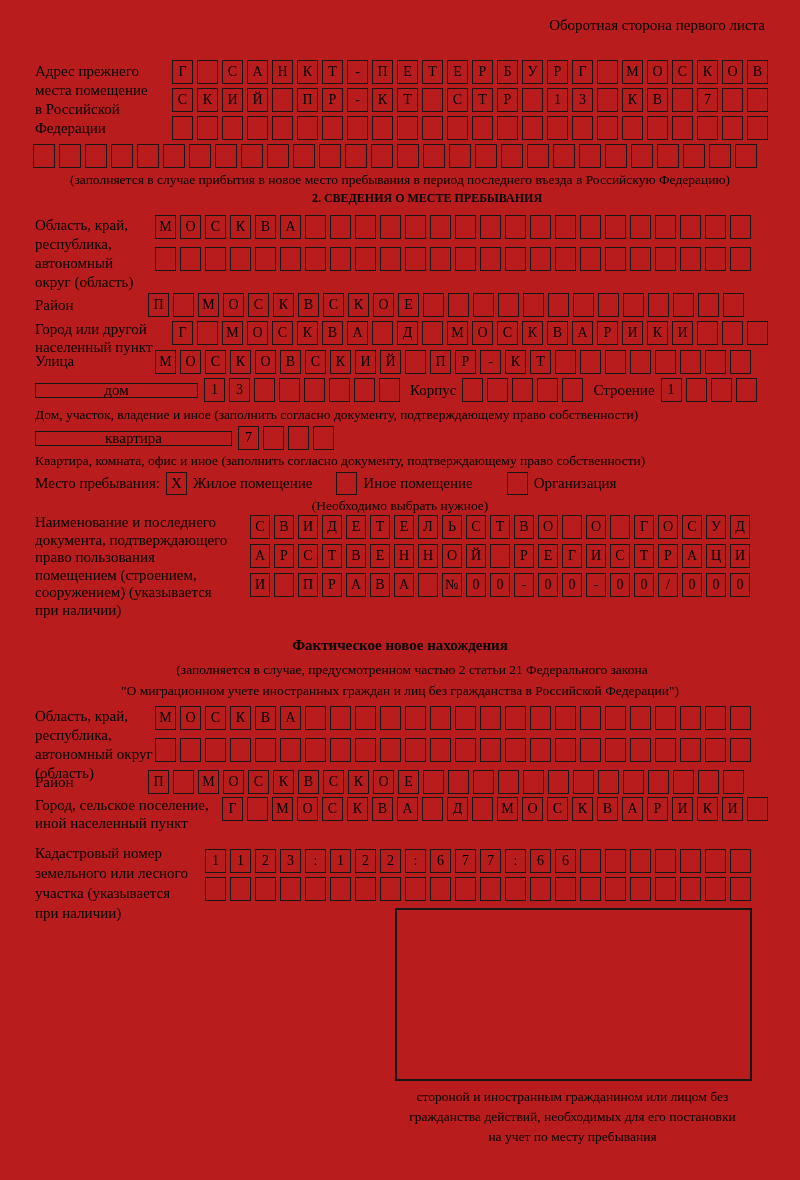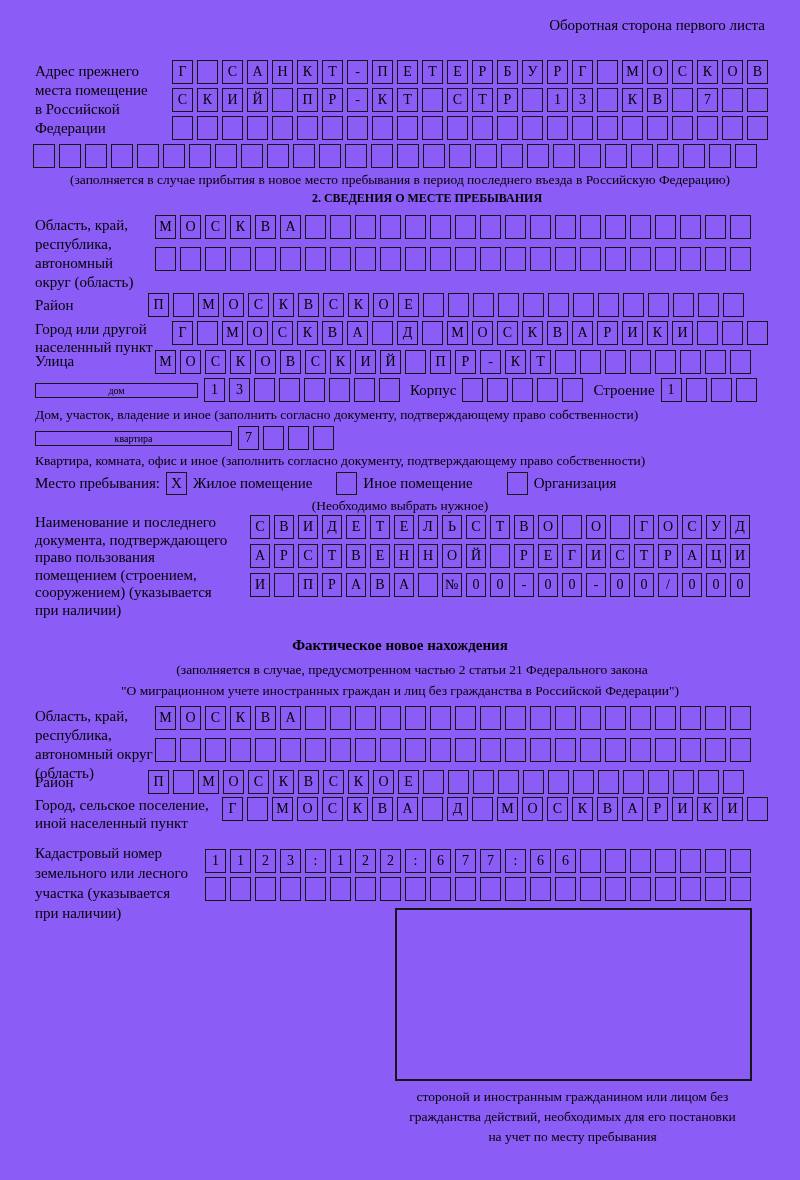--- a/index.html
+++ b/index.html
@@ -1,28 +1,28 @@
 <!DOCTYPE html>
 <html><head>
 <meta charset="utf-8">
 <style>
   html,body{margin:0;padding:0;background:#fff;}
-  .page{position:relative;width:800px;height:1180px;background:#8b5cf6;color:#000;
+  .page{position:relative;width:800px;height:1180px;background:#b91c1c;color:#000;
         font-family:"Liberation Serif",serif;overflow:hidden;}
   .abs{position:absolute;}
   .lbl{font-size:15px;line-height:19px;}
   .lbl2{font-size:15px;line-height:18px;}
   .cells{display:flex;}
   .cell{box-sizing:border-box;flex:none;width:21px;height:24px;border:1.5px solid #161616;
         margin-right:4px;display:flex;align-items:center;justify-content:center;
         font-size:14px;line-height:1;}
   .p26 .cell{width:22px;}
   .p24 .cell{width:20px;}
   .widebox{box-sizing:border-box;border:1.5px solid #161616;height:15px;display:flex;
-        align-items:center;justify-content:center;font-size:10px;flex:none;}
+        align-items:center;justify-content:center;font-size:15px;flex:none;}
   .inlbl{font-size:15px;align-self:center;flex:none;padding:0 6px;}
   .caption{font-size:13.5px;line-height:17px;}
   .center{left:0;width:800px;text-align:center;}
   .h2{font-weight:bold;font-size:12px;padding-left:27px;}
   .h3{font-weight:bold;font-size:15px;}
   .cb{box-sizing:border-box;width:21px;height:23px;border:1.6px solid #161616;
       display:flex;align-items:center;justify-content:center;font-size:15px;flex:none;}
   .stamp{border:2px solid #161616;box-sizing:border-box;}
   .row-flex{display:flex;align-items:center;}
 </style>

